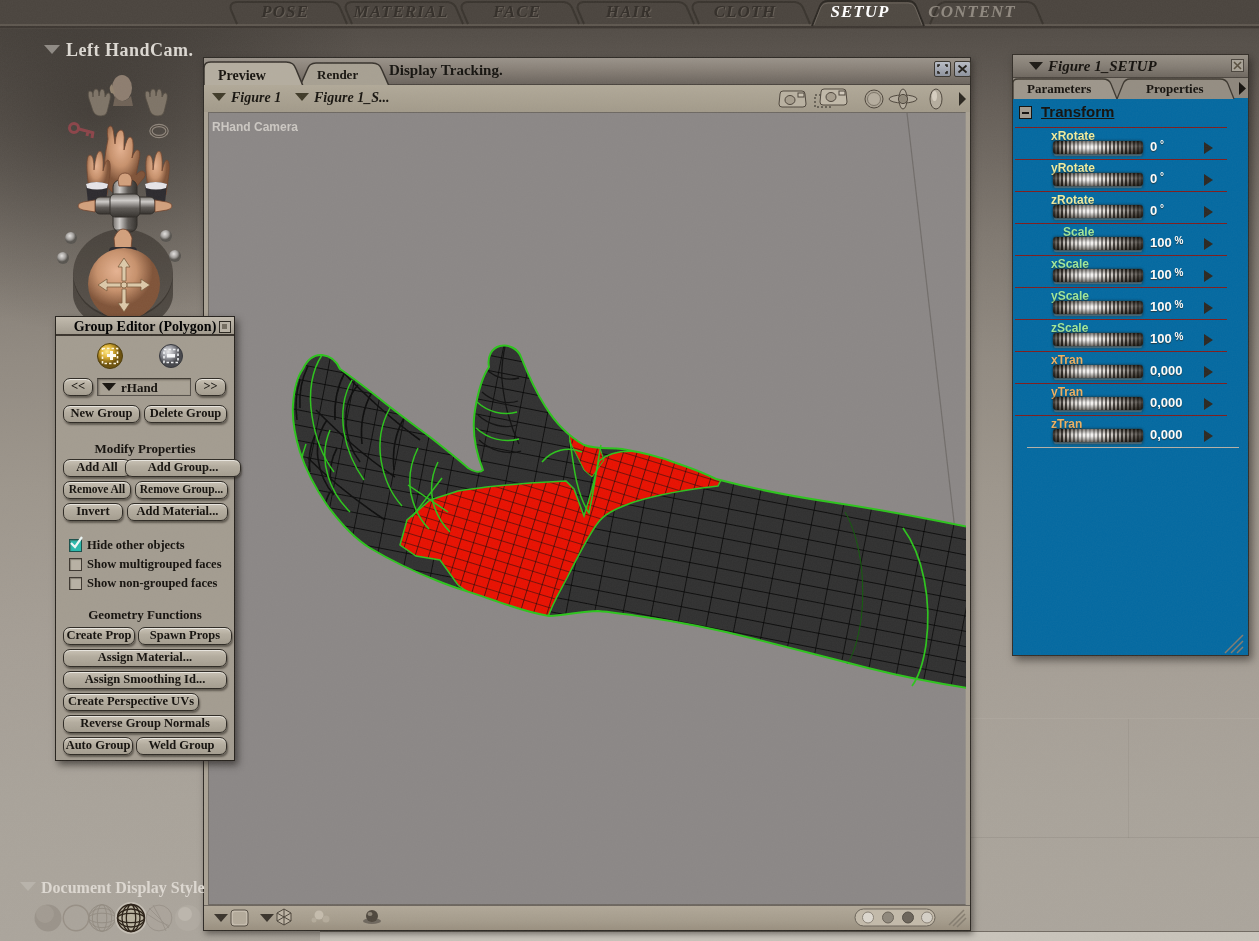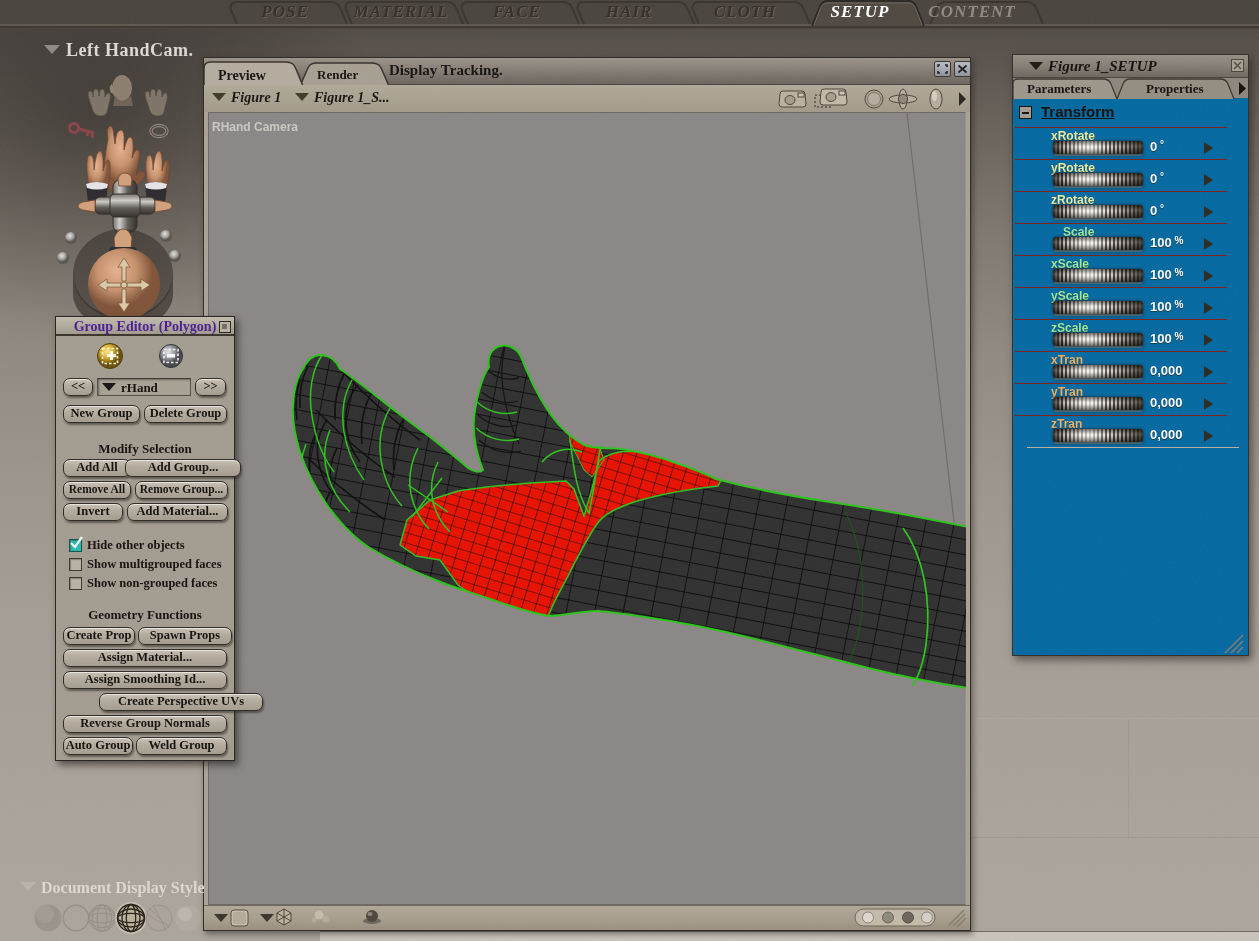--- a/index.html
+++ b/index.html
@@ -339,21 +339,21 @@
   <circle cx="664" cy="12.5" r="5.5" fill="#ddd8cf" stroke="#8a8276"></circle>
   <circle cx="684" cy="12.5" r="5.5" fill="#8f887c" stroke="#6a6358"></circle>
   <circle cx="704" cy="12.5" r="5.5" fill="#6b645a" stroke="#554f46"></circle>
   <circle cx="723" cy="12.5" r="5.5" fill="#d5d0c7" stroke="#8a8276"></circle>
   <path d="M745 20 L760 5 M749 21 L761 9 M753 22 L762 13" stroke="#857d70" stroke-width="1.5"></path>
  </svg>
 </div>
 
 <div class="abs" style="left:55px;top:316px;width:180px;height:445px;z-index:3;background:#a39c90;border:1px solid #26221d;box-shadow:3px 4px 7px rgba(25,22,18,.6);">
  <div class="abs" style="left:0;top:0;width:178px;height:19px;background:linear-gradient(180deg,#c2bbae,#a19a8d);border-bottom:2px solid #3a342d;"></div>
- <div class="abs" style="left:0;top:2px;width:178px;text-align:center;font-weight:bold;font-size:14px;color:#4c1d95;">Group Editor (Polygon)</div>
+ <div class="abs" style="left:0;top:2px;width:178px;text-align:center;font-weight:bold;font-size:14px;color:#000000;">Group Editor (Polygon)</div>
  <div class="abs" style="left:163px;top:4px;width:12px;height:12px;border:1.5px solid #2a261f;background:#b8b1a4;">
       <div style="position:absolute;left:2px;top:2px;width:5px;height:5px;background:#746d60;"></div>
     </div>
  <svg class="abs" style="left:0;top:24px;" width="178" height="50">
   <defs>
    <radialGradient id="gold" cx="38%" cy="32%">
           <stop offset="0%" stop-color="#ffe98a"></stop>
           <stop offset="45%" stop-color="#e3b83a"></stop>
           <stop offset="85%" stop-color="#8f6c12"></stop>
           <stop offset="100%" stop-color="#6b500c"></stop>
@@ -370,42 +370,42 @@
   <path d="M51 13 h3 v-3 h3 v3 h3 v3 h-3 v3 h-3 v-3 h-3 z" fill="#fffcf2"></path>
   <circle cx="115" cy="15" r="11.5" fill="url(#sil2)" stroke="#35363b"></circle>
   <rect x="108" y="8.5" width="14" height="13" fill="none" stroke="#f2f3f5" stroke-width="1.6" stroke-dasharray="2.5 2"></rect>
   <rect x="111" y="13" width="8" height="3.5" fill="#f7f8fa"></rect>
  </svg>
  <div class="geb" style="left:7px;top:61px;width:30px;">&lt;&lt;</div>
  <div class="abs" style="left:41px;top:61px;width:94px;height:18px;background:#a8a194;border:1px solid #55504a;border-top-color:#3c372f;box-shadow:inset 1px 1px 2px rgba(50,44,36,.5);font-weight:bold;font-size:13px;color:#14110d;line-height:17px;padding-left:4px;"><span class="tri" style="border-top-color:#181510;"></span>rHand</div>
  <div class="geb" style="left:139px;top:61px;width:31px;">&gt;&gt;</div>
  <div class="geb" style="left:7px;top:88px;width:77px;">New Group</div>
  <div class="geb" style="left:88px;top:88px;width:83px;">Delete Group</div>
- <div class="gehead" style="top:124px;">Modify Selection</div>
+ <div class="gehead" style="top:124px;">Modify Properties</div>
  <div class="geb" style="left:7px;top:142px;width:68px;">Add All</div>
  <div class="geb" style="left:69px;top:142px;width:116px;">Add Group...</div>
  <div class="geb" style="left:7px;top:164px;width:68px;font-size:11.5px;">Remove All</div>
  <div class="geb" style="left:79px;top:164px;width:93px;font-size:11.5px;">Remove Group...</div>
  <div class="geb" style="left:7px;top:186px;width:60px;">Invert</div>
  <div class="geb" style="left:71px;top:186px;width:101px;">Add Material...</div>
  <div class="gecb" style="left:13px;top:222px;background:#29b9ac;border-color:#1b4f4a;"></div>
  <svg class="abs" style="left:11px;top:216px" width="20" height="20">
       <path d="M4 10 L8 14 L15 4" stroke="#eef8f6" stroke-width="2.2" fill="none"></path>
     </svg>
  <div class="gecbl" style="left:31px;top:221px;">Hide other objects</div>
  <div class="gecb" style="left:13px;top:241px;"></div>
  <div class="gecbl" style="left:31px;top:240px;">Show multigrouped faces</div>
  <div class="gecb" style="left:13px;top:260px;"></div>
  <div class="gecbl" style="left:31px;top:259px;">Show non-grouped faces</div>
  <div class="gehead" style="top:290px;">Geometry Functions</div>
  <div class="geb" style="left:7px;top:310px;width:72px;">Create Prop</div>
  <div class="geb" style="left:82px;top:310px;width:94px;">Spawn Props</div>
  <div class="geb" style="left:7px;top:332px;width:164px;">Assign Material...</div>
  <div class="geb" style="left:7px;top:354px;width:164px;">Assign Smoothing Id...</div>
- <div class="geb" style="left:7px;top:376px;width:164px;margin-left:36px;">Create Perspective UVs</div>
+ <div class="geb" style="left:7px;top:376px;width:136px;">Create Perspective UVs</div>
  <div class="geb" style="left:7px;top:398px;width:164px;">Reverse Group Normals</div>
  <div class="geb" style="left:7px;top:420px;width:70px;">Auto Group</div>
  <div class="geb" style="left:80px;top:420px;width:91px;">Weld Group</div>
 </div>
 
 <div class="abs" style="left:1012px;top:54px;width:237px;height:602px;z-index:3;background:#0369a1;border:1px solid #332e28;box-shadow:3px 4px 8px rgba(25,22,18,.55);">
  <div class="abs" style="left:0;top:0;width:235px;height:23px;background:linear-gradient(180deg,#968f85 0%,#837c73 55%,#6e675f 100%);border-bottom:1px solid #4a443e;"></div>
  <div class="abs" style="left:16px;top:3px;font-weight:bold;font-style:italic;font-size:15px;color:#14110d;"><span class="tri" style="border-top-color:#1d1a15;"></span>Figure 1_SETUP</div>
  <div class="abs" style="left:218px;top:4px;width:13px;height:13px;background:#a8a296;border:1px solid #4b453e;"></div>
  <svg class="abs" style="left:218px;top:4px;" width="13" height="13">

